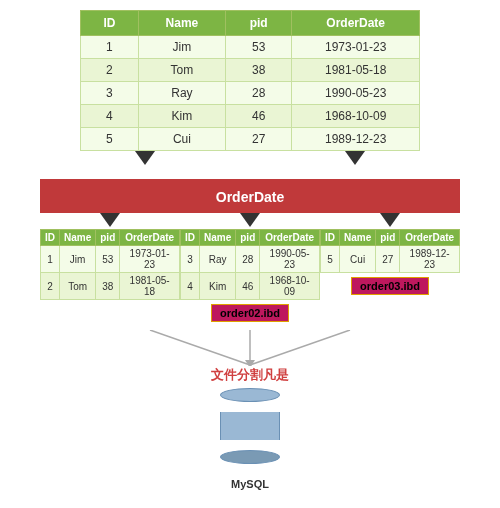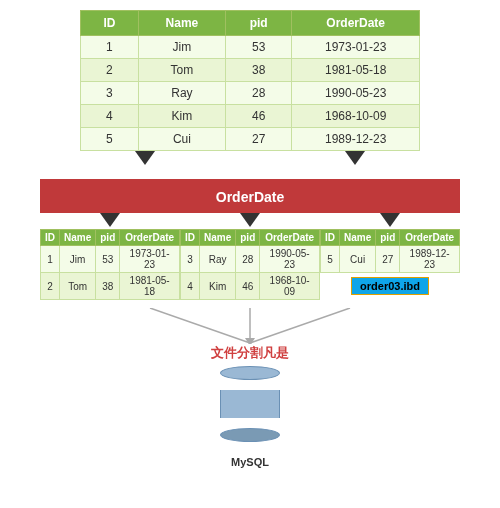--- a/index.html
+++ b/index.html
@@ -90,21 +90,21 @@
     .small-table tr:nth-child(even) td {
       background: #eaf5d4;
     }
     .file-label {
       margin-top: 4px;
       border: 1.5px solid #e0a000;
       color: #000;
       font-size: 11px;
       font-weight: bold;
       padding: 2px 8px;
-      background: #0ea5e9;
+      background: #be185d;
     }
 
     
     #connector-area {
       display: flex;
       flex-direction: column;
       align-items: center;
       margin-top: 8px;
     }
     .lines-svg {
@@ -274,20 +274,21 @@
             <td>1990-05-23</td>
           </tr>
           <tr>
             <td>4</td>
             <td>Kim</td>
             <td>46</td>
             <td>1968-10-09</td>
           </tr>
         </tbody>
       </table>
+      <div class="file-label">order02.ibd</div>
     </div>
     <div class="small-table-wrap">
       <table class="small-table">
         <thead>
           <tr>
             <th>ID</th>
             <th>Name</th>
             <th>pid</th>
             <th>OrderDate</th>
           </tr>

